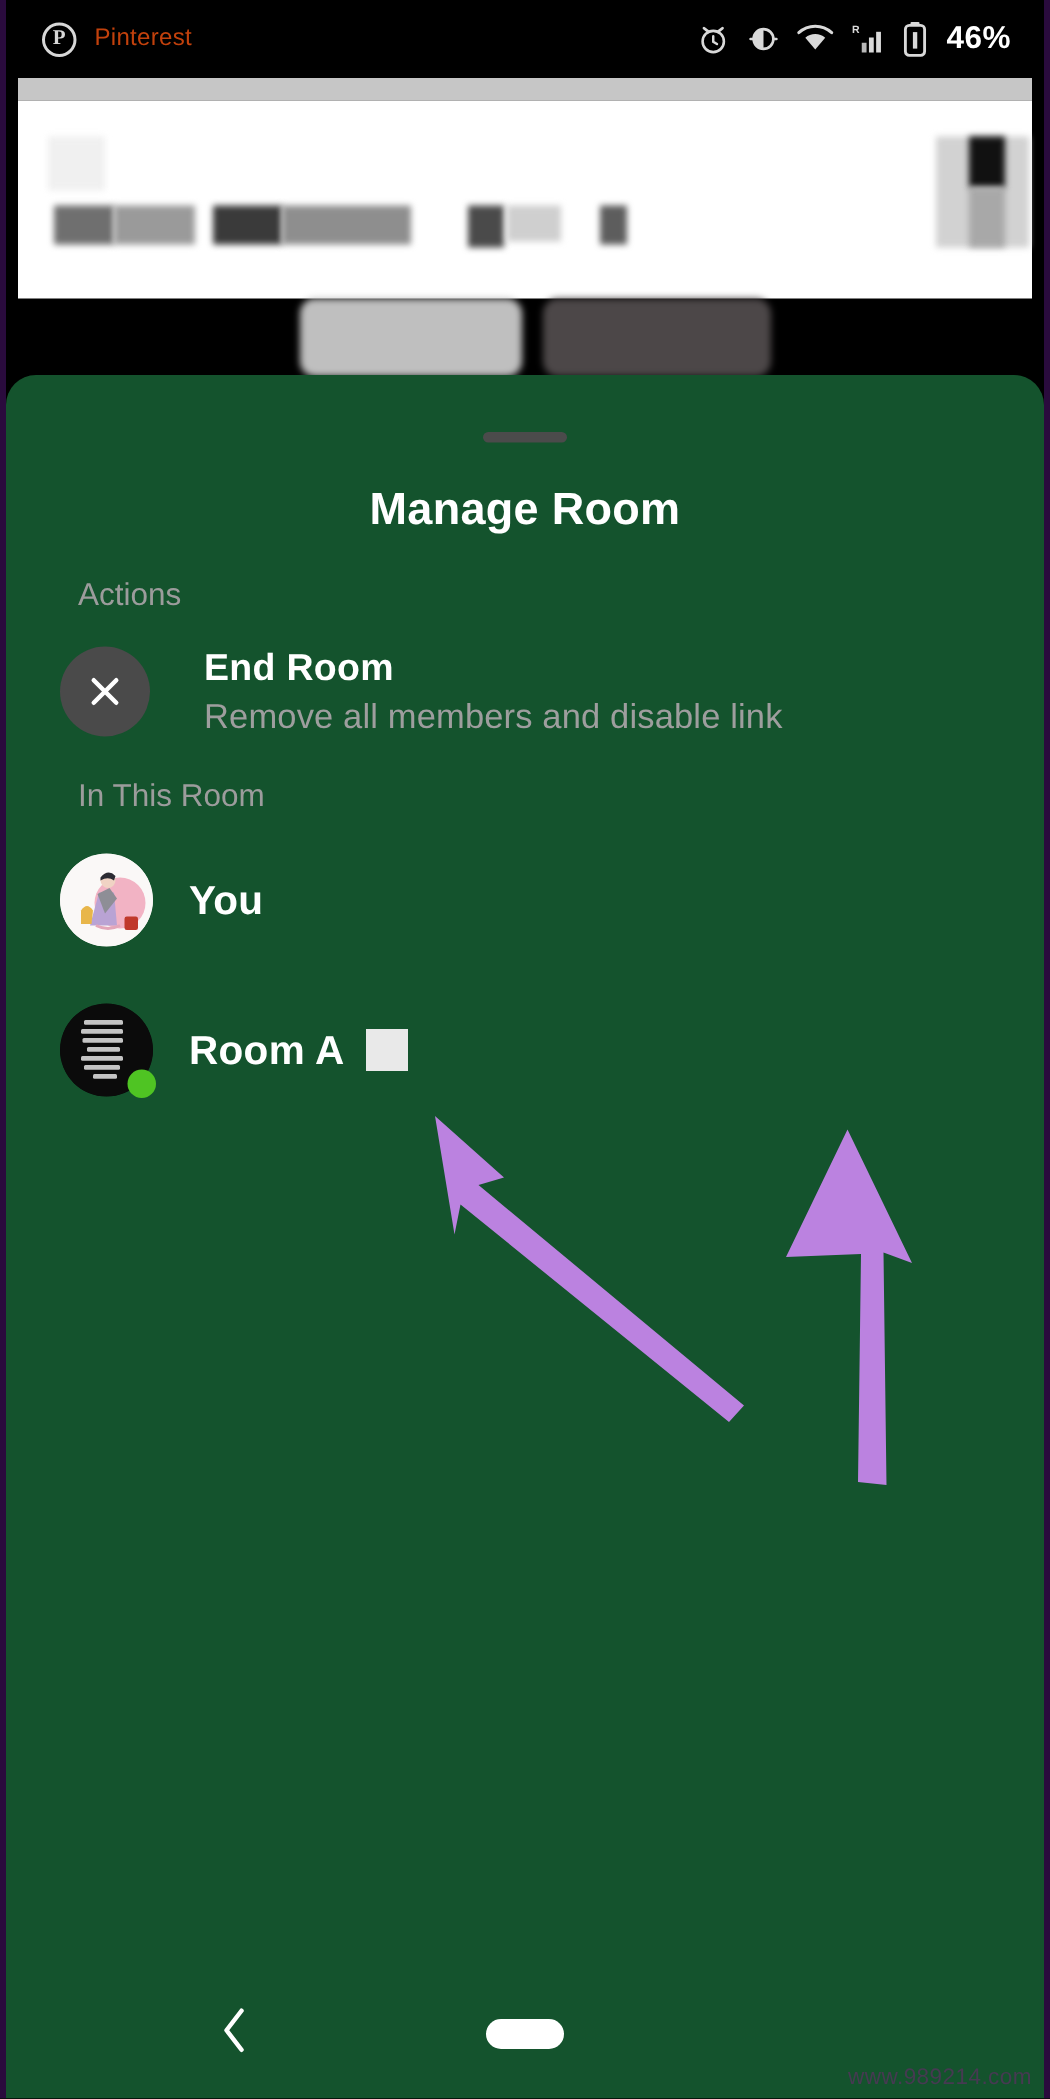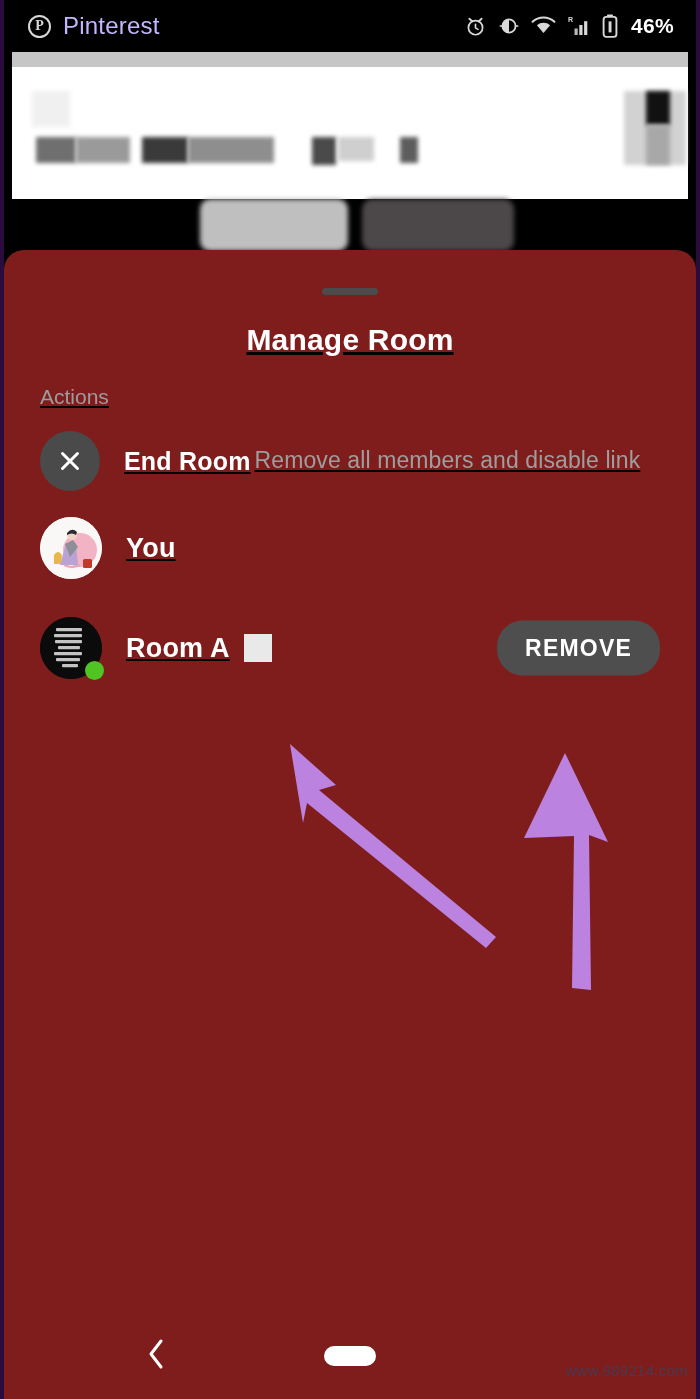--- a/index.html
+++ b/index.html
@@ -46,22 +46,22 @@
     display: flex;
     align-items: center;
     justify-content: center;
     font-size: 14px;
     font-weight: bold;
     color: #d8d8d8;
     line-height: 1;
     font-family: "Liberation Serif", serif;
   }
   .app-name {
-    color: #c4b5fd;
-    font-size: 24px;
+    color: #c2410c;
+    font-size: 16px;
     letter-spacing: 0.2px;
   }
   .status-right {
     display: flex;
     align-items: center;
     gap: 11px;
   }
   .sb-icon { display: block; }
   .battery-pct {
     color: #ffffff;
@@ -106,63 +106,62 @@
     border-radius: 10px;
     filter: blur(2.5px);
   }
   .thumb-l { left: 196px; width: 148px; background: #bfbfbf; }
   .thumb-r { left: 358px; width: 152px; background: #4c4748; }
 
   
   .sheet {
     position: absolute;
     top: 250px; left: 0; right: 0; bottom: 0;
-    background: #7f1d1d;
+    background: #14532d;
     border-radius: 20px 20px 0 0;
-    text-decoration: underline;
   }
   .drag-handle {
     width: 56px; height: 7px;
     border-radius: 4px;
     background: #4b4b4b;
     margin: 38px auto 0;
   }
   .sheet-title {
     margin-top: 28px;
     text-align: center;
     color: #ffffff;
     font-size: 30px;
     font-weight: bold;
     letter-spacing: 0.2px;
   }
   .section-label {
     color: #9c9c9c;
     font-size: 21px;
-    padding-left: 36px;
+    padding-left: 48px;
     margin-top: 28px;
   }
 
   
   .action-row {
     display: flex;
     align-items: center;
     padding: 0 36px;
     margin-top: 22px;
     gap: 24px;
   }
   .circle-icon {
     width: 60px; height: 60px;
     min-width: 60px;
     border-radius: 50%;
     background: #4a4a4a;
     display: flex;
     align-items: center;
     justify-content: center;
   }
-  .action-text { display: flex; flex-direction: row; gap: 4px; }
+  .action-text { display: flex; flex-direction: column; gap: 4px; margin-left: 12px; }
   .action-title {
     color: #ffffff;
     font-size: 25px;
     font-weight: bold;
     letter-spacing: 0.2px;
   }
   .action-sub {
     color: #9e9e9e;
     font-size: 23px;
     letter-spacing: 0.1px;
@@ -252,21 +251,21 @@
     transform: translateY(-50%);
   }
   .nav-home {
     width: 52px; height: 20px;
     border-radius: 10px;
     background: #ffffff;
   }
   .watermark {
     position: absolute;
     right: 8px;
-    bottom: 20px;
+    bottom: 6px;
     color: #463a52;
     font-size: 15px;
     letter-spacing: 0.3px;
   }
 </style>
 </head>
 <body>
 
 <div id="phone">
 
@@ -346,20 +345,21 @@
         <svg width="30" height="30" viewBox="0 0 24 24">
           <path d="M6 6 L18 18 M18 6 L6 18" stroke="#ffffff" stroke-width="2.4" stroke-linecap="round"></path>
         </svg>
       </div>
       <div class="action-text">
         <div class="action-title">End Room</div>
         <div class="action-sub">Remove all members and disable link</div>
       </div>
     </div>
 
+    <div class="section-label">In This Room</div>
 
     <div class="member-row first">
       <div class="avatar-wrap">
         <div class="avatar avatar-you">
           <svg width="62" height="62" viewBox="0 0 62 62">
             <circle cx="31" cy="31" r="31" fill="#faf8f7"></circle>
             <circle cx="40" cy="33" r="17" fill="#f2b3c4"></circle>
             <path d="M20 48 L26 26 L36 26 L38 48 Z" fill="#b9a3d4"></path>
             <path d="M25 27 L33 23 L38 30 L30 40 Z" fill="#8e8e96"></path>
             <circle cx="32" cy="18" r="5" fill="#f0d3c4"></circle>
@@ -390,21 +390,20 @@
               <rect x="22" y="47" width="16" height="3.2" rx="1"></rect>
             </g>
           </svg>
         </div>
         <div class="online-dot"></div>
       </div>
       <div class="member-name">
         <span>Room A</span>
         <span class="redact-block"></span>
       </div>
-      <button class="remove-btn">REMOVE</button>
     </div>
 
   </div>
 
   <svg class="annotations" viewBox="0 0 700 1399">
 
     <g>
       <path d="M286 744
                L332 785
                L315 790

